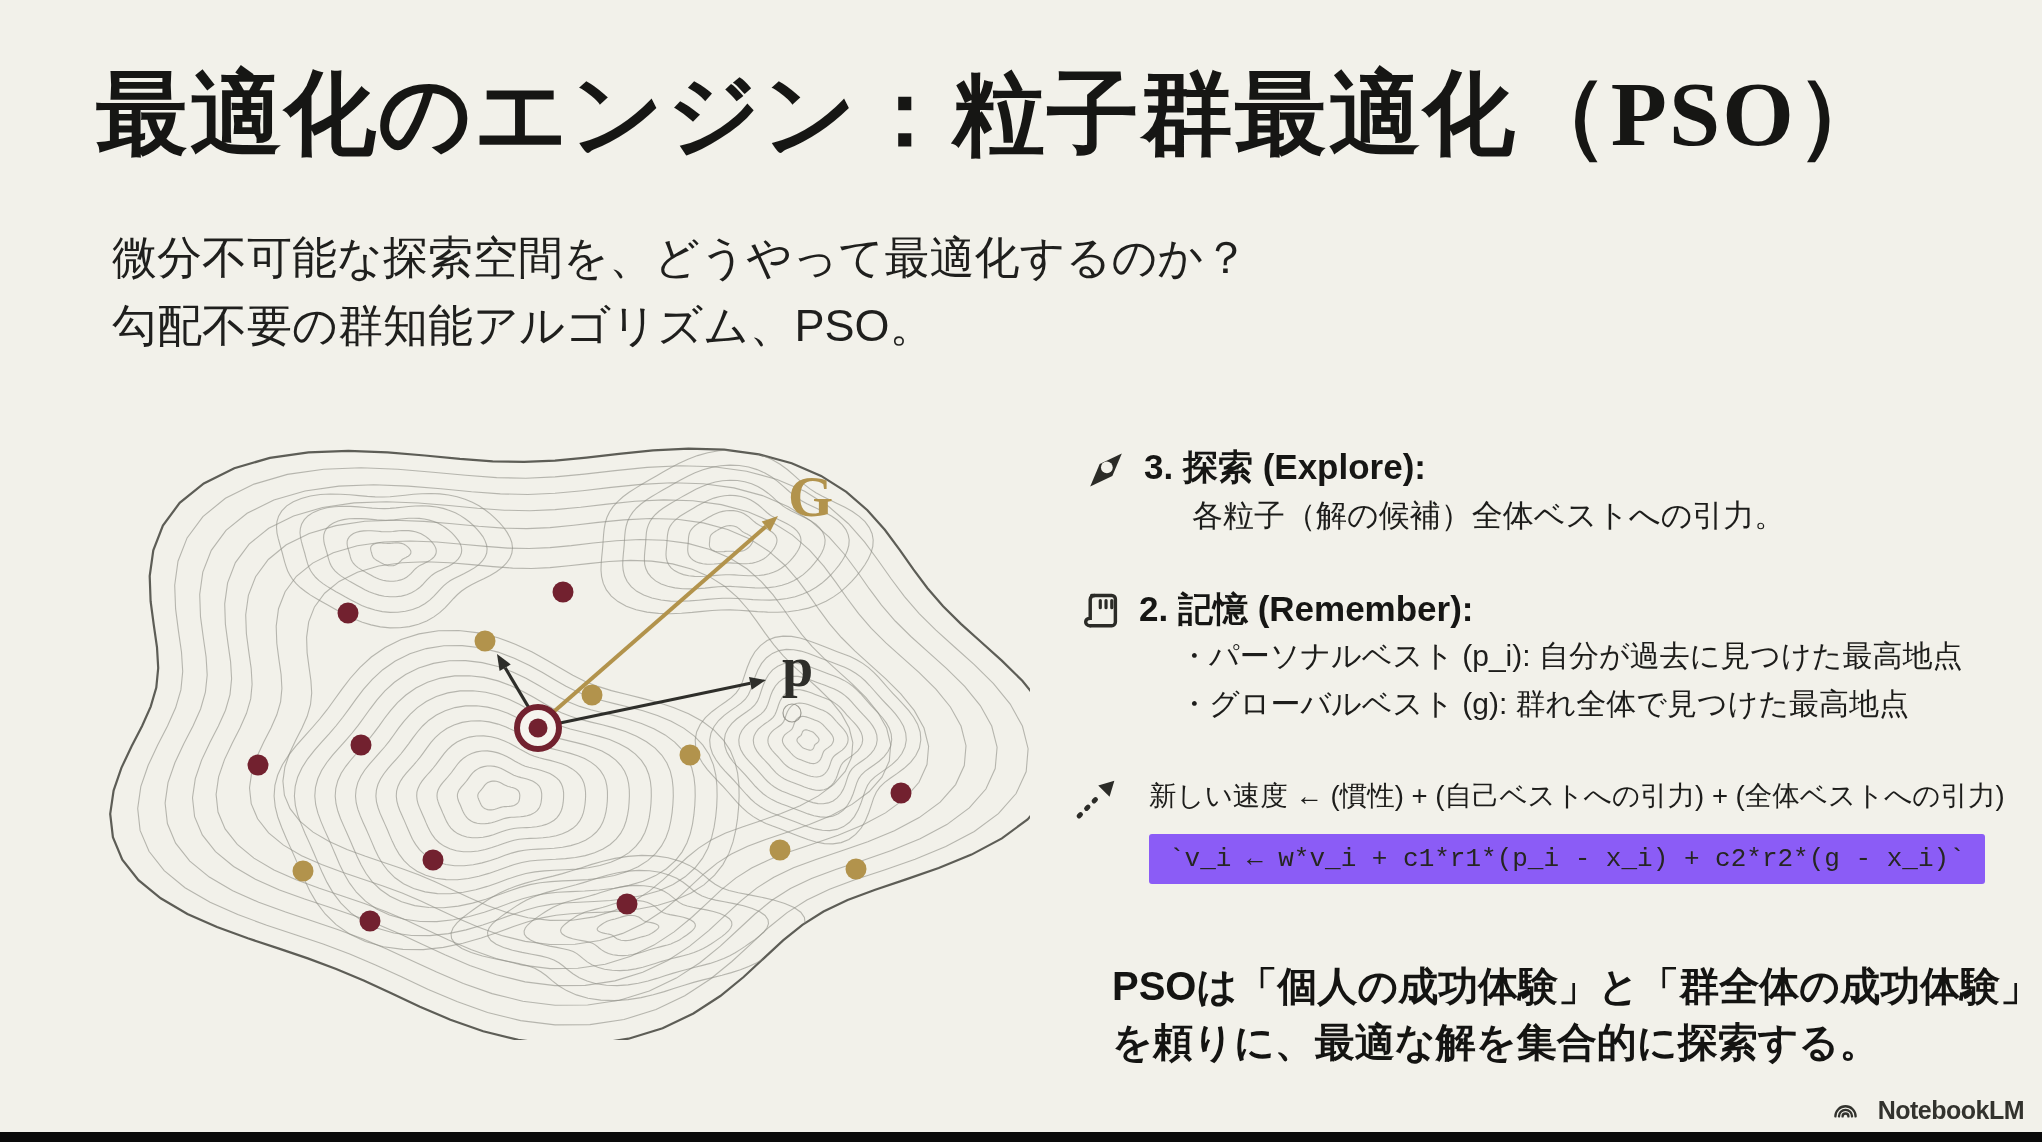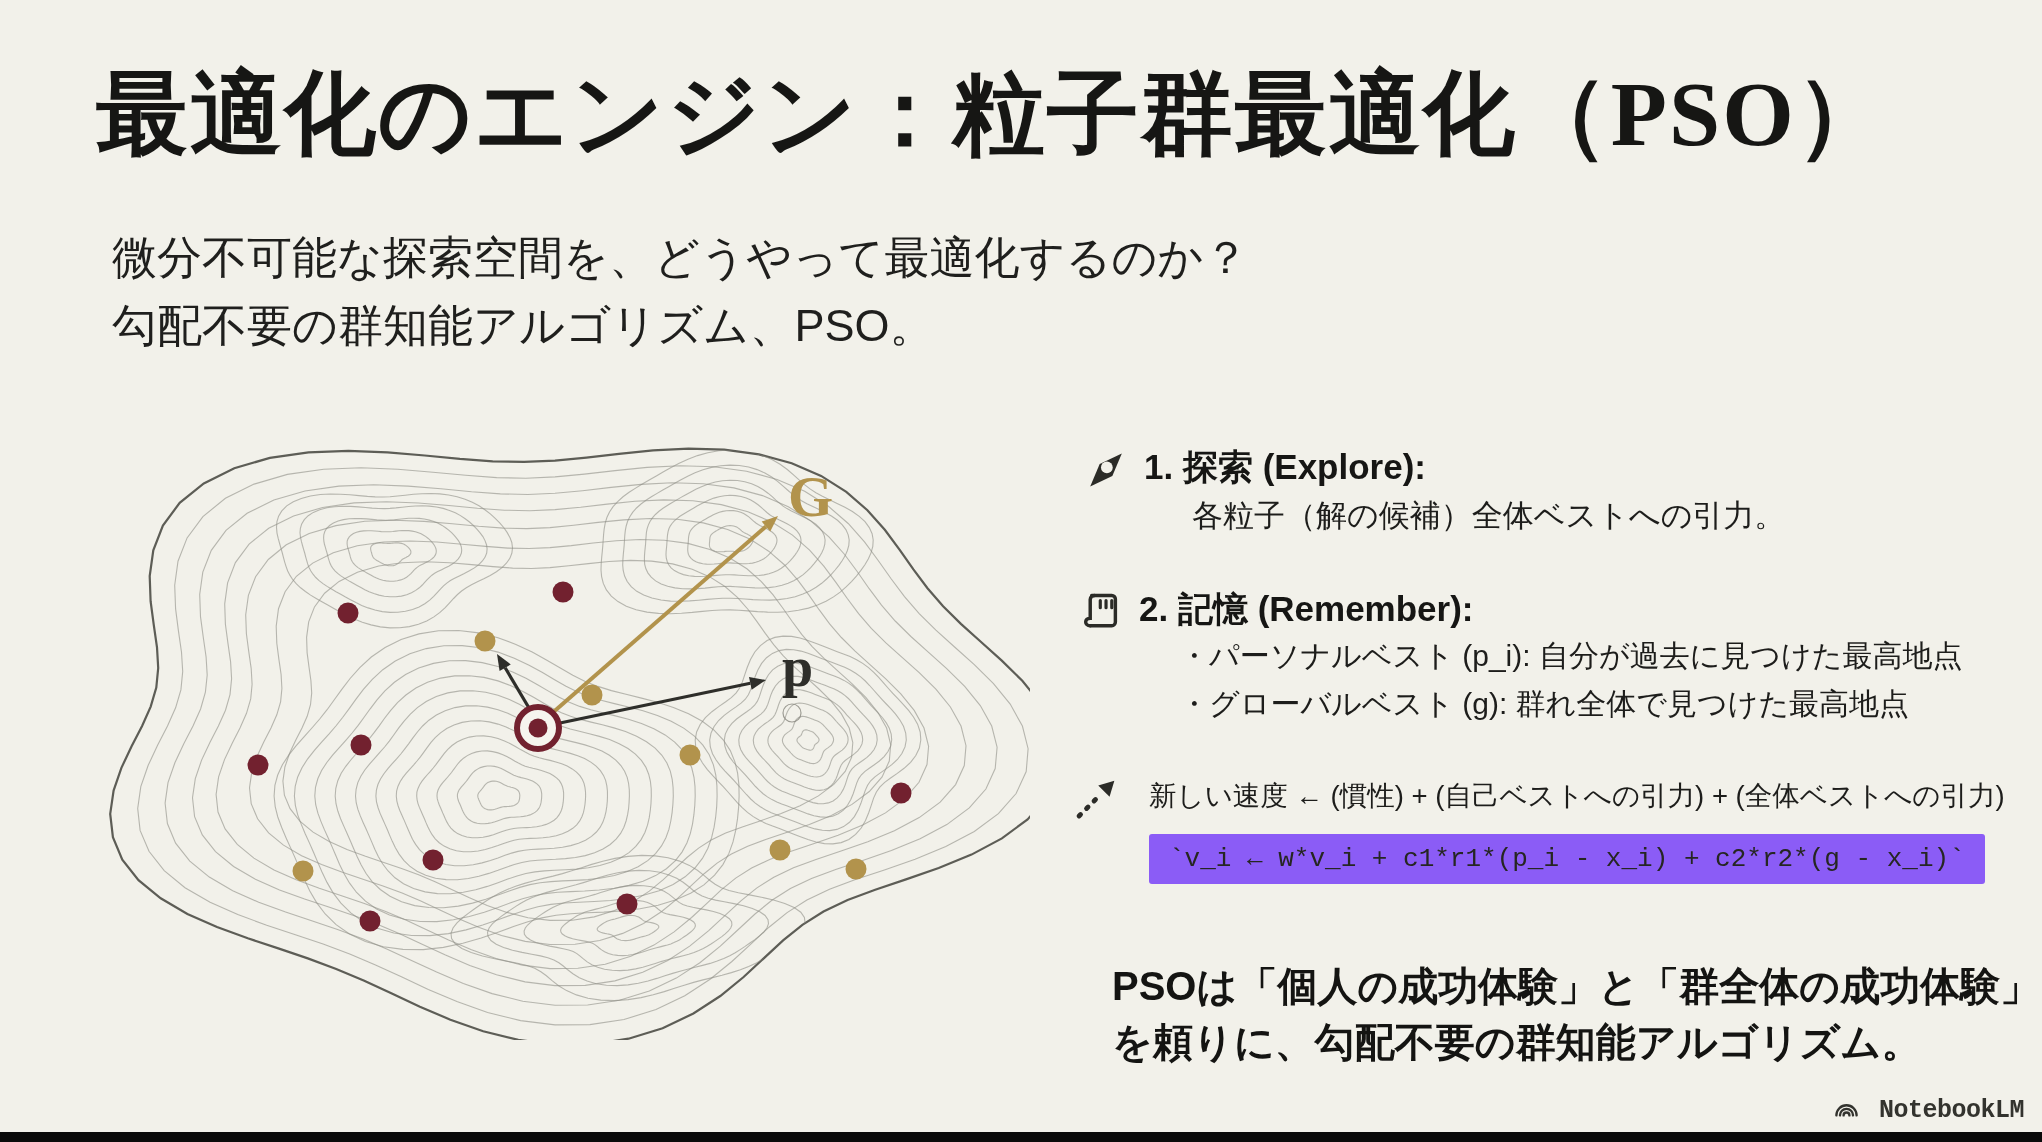--- a/index.html
+++ b/index.html
@@ -18,21 +18,21 @@
   .step-line{font-size:30px;line-height:48px;color:#1d1d1b;white-space:nowrap;}
   .s1 .step-line{margin-left:48px;margin-top:2px;font-size:31px;}
   .s2 .step-line{margin-left:40px;}
   .s3 .step-line{margin-left:16px;font-size:27.5px;line-height:44px;margin-top:2px;}
   .code-chip{display:inline-block;margin-left:16px;margin-top:16px;background:#8b5cf6;
              font-family:"Liberation Mono","DejaVu Sans Mono",monospace;font-size:26px;
              color:#262622;padding:10px 20px;border-radius:3px;white-space:nowrap;}
   .conclusion{position:absolute;left:1112px;top:958px;font-size:40px;font-weight:700;
               line-height:56px;color:#141412;white-space:nowrap;}
 
-  .footer{position:absolute;right:18px;bottom:16px;display:flex;align-items:center;gap:19px;font-family:Liberation Mono, monospace;}
+  .footer{position:absolute;right:18px;bottom:16px;display:flex;align-items:center;gap:19px;}
   .footer-text{font-size:25px;font-weight:600;color:#33332e;letter-spacing:-0.5px;}
   .letterbox{position:absolute;left:0;bottom:0;width:100%;height:10px;background:#0a0a0a;}
 </style>
 </head>
 <body>
 
 <div class="slide">
 
   <div class="title">最適化のエンジン：粒子群最適化（PSO）</div>
 
@@ -121,21 +121,21 @@
   </div>
 
   <div class="step s1" style="left:1083px;top:444px;">
     <div class="step-icon">
       <svg width="46" height="46" viewBox="0 0 32 32">
         <polygon points="27,4.6 20.4,20.2 5,27.4 11.6,11.8" fill="#2b2b27"></polygon>
         <circle cx="16.6" cy="14.2" r="4.1" fill="#f2f1ea"></circle>
       </svg>
     </div>
     <div class="step-body">
-      <div class="step-heading">1. 探索 (Explore):</div>
+      <div class="step-heading">3. 探索 (Explore):</div>
       <div class="step-line">各粒子（解の候補）全体ベストへの引力。</div>
     </div>
   </div>
 
   <div class="step s2" style="left:1078px;top:586px;">
     <div class="step-icon">
       <svg width="46" height="46" viewBox="0 0 32 32" fill="none" stroke="#2b2b27" stroke-width="2.4" stroke-linecap="round">
         <path d="M9.5,4.5 h14 a2.5,2.5 0 0 1 2.5,2.5 v16 a2.5,2.5 0 0 1 -2.5,2.5 h-15"></path>
         <path d="M8.5,25.5 c-4.2,0 -4.2,-5.2 0,-5.2 v-13 a3,3 0 0 1 3,-2.8"></path>
         <path d="M15.5,8 v5 M19.5,8 v5 M23.5,8 v5" stroke-width="2.2"></path>
@@ -156,21 +156,21 @@
       </svg>
     </div>
     <div class="step-body">
       <div class="step-line">新しい速度 ← (慣性) + (自己ベストへの引力) + (全体ベストへの引力)</div>
       <div class="code-chip">`v_i ← w*v_i + c1*r1*(p_i - x_i) + c2*r2*(g - x_i)`</div>
     </div>
   </div>
 
   <div class="conclusion">
     <div>PSOは「個人の成功体験」と「群全体の成功体験」</div>
-    <div>を頼りに、勾配不要の群知能アルゴリズム。</div>
+    <div>を頼りに、最適な解を集合的に探索する。</div>
   </div>
 
   <div class="footer">
     <span>
       <svg width="27" height="27" viewBox="0 0 24 24" fill="none" stroke="#33332e" stroke-width="2.1" stroke-linecap="round">
         <path d="M9.4,19 a2.6,2.6 0 0 1 5.2,0"></path>
         <path d="M6.2,19 a5.8,5.8 0 0 1 11.6,0"></path>
         <path d="M3,19 a9,9 0 0 1 18,0"></path>
       </svg>
     </span>

